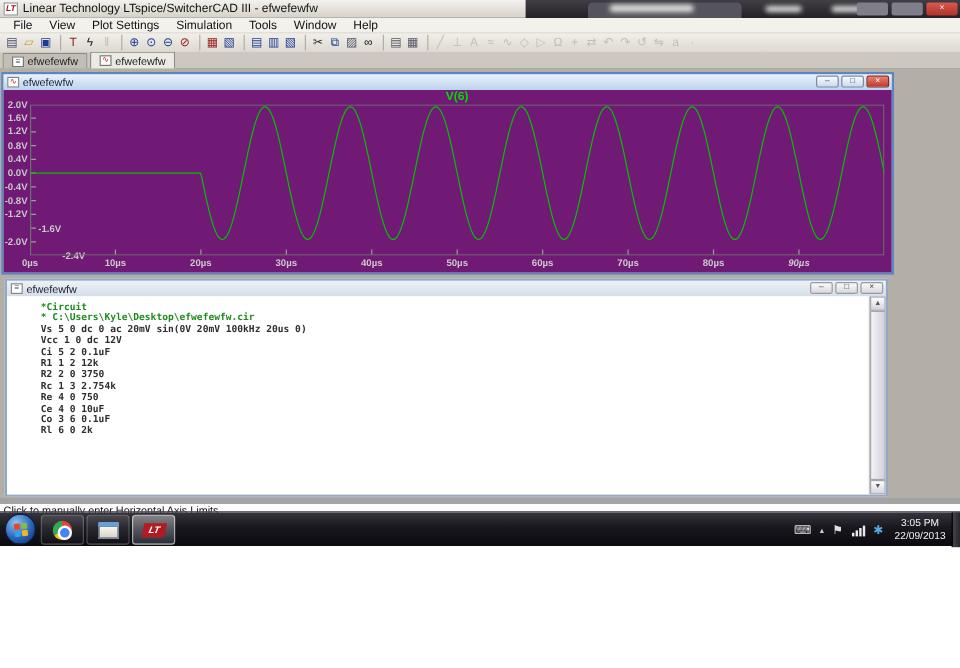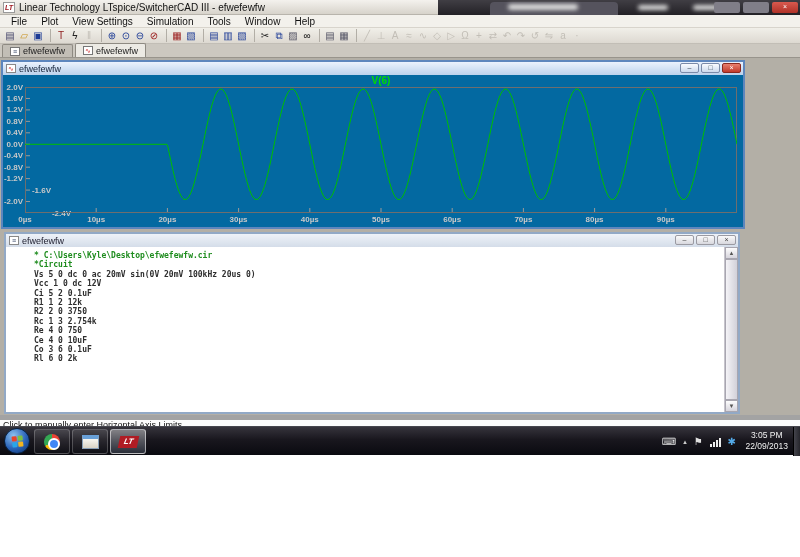--- a/index.html
+++ b/index.html
@@ -53,21 +53,21 @@
                font-size:9px; color:#16243a; }
   .wave-win .win-title { background:linear-gradient(#eaf2fd,#bcd2ec); }
   .win-ic { width:10px; height:9px; background:#fff; border:1px solid #888; font-size:7px;
             line-height:8px; text-align:center; }
   .cap3 { position:absolute; right:2px; top:1px; display:flex; gap:2px; }
   .cap { width:19px; height:10px; font-size:7px; line-height:8px; text-align:center;
          border:1px solid #7a8aa8; border-radius:2px; color:#345;
          background:linear-gradient(#fafcff,#ccd9ec); }
   .cap.close { background:linear-gradient(#e8806f,#c03a2b); color:#fff; border-color:#8a281e; }
   .cap.gray { border-color:#9a9aa2; background:linear-gradient(#fafafa,#d8d8de); color:#444; }
-  .wave-body { position:absolute; left:0; top:13px; right:0; bottom:0; background:#0369a1; }
+  .wave-body { position:absolute; left:0; top:13px; right:0; bottom:0; background:#701a75; }
   .trace-label { position:absolute; top:0; transform:translateX(-50%); font-size:10px;
                  font-weight:bold; color:#00dc00; }
   .ylab { position:absolute; left:0; width:20px; text-align:right; font-size:8px;
           font-weight:bold; color:#c9c9c9; }
   .xlab { position:absolute; transform:translateX(-50%); font-size:8px; font-weight:bold;
           color:#c9c9c9; }
 
   
   .net-win { position:absolute; left:4px; top:174px; width:736px; height:182px;
              border:2px solid #92a9c6; background:#fff; }
@@ -148,22 +148,22 @@
       <div class="cap-strip">
         <div class="cb dim"></div>
         <div class="cb dim"></div>
         <div class="cb red">×</div>
       </div>
     </div>
   </div>
 
   <div class="menubar">
       <div class="menu-item">File</div>
-      <div class="menu-item">Plot</div>
-      <div class="menu-item">View Settings</div>
+      <div class="menu-item">View</div>
+      <div class="menu-item">Plot Settings</div>
       <div class="menu-item">Simulation</div>
       <div class="menu-item">Tools</div>
       <div class="menu-item">Window</div>
       <div class="menu-item">Help</div>
     </div>
 
   <div class="toolbar">
       <div class="tb-btn" style="color: rgb(74, 74, 110);">▤</div>
       <div class="tb-btn" style="color: rgb(200, 144, 24);">▱</div>
       <div class="tb-btn" style="color: rgb(30, 60, 150);">▣</div>
@@ -249,21 +249,21 @@
           <div class="ylab" style="top: 133.5px; margin-left: 48px;">-2.4V</div>
           <div class="xlab" style="left: 22px; top: 140px;">0µs</div>
           <div class="xlab" style="left: 93.2px; top: 140px;">10µs</div>
           <div class="xlab" style="left: 164.4px; top: 140px;">20µs</div>
           <div class="xlab" style="left: 235.6px; top: 140px;">30µs</div>
           <div class="xlab" style="left: 306.8px; top: 140px;">40µs</div>
           <div class="xlab" style="left: 378px; top: 140px;">50µs</div>
           <div class="xlab" style="left: 449.2px; top: 140px;">60µs</div>
           <div class="xlab" style="left: 520.4px; top: 140px;">70µs</div>
           <div class="xlab" style="left: 591.6px; top: 140px;">80µs</div>
-          <div class="xlab" style="left: 662.8px; top: 140px;">90µs</div>
+          <div class="xlab" style="left: 662.8px; top: 140px; font-style: italic;">90µs</div>
           <svg width="712" height="126" style="position: absolute; left: 22px; top: 12px;">
             <rect x="0.5" y="0.5" width="711" height="125" fill="none" stroke="#6e6e6e"></rect>
             <line x1="71.2" y1="125" x2="71.2" y2="121" stroke="#9a9a9a"></line>
             <line x1="142.4" y1="125" x2="142.4" y2="121" stroke="#9a9a9a"></line>
             <line x1="213.60000000000002" y1="125" x2="213.60000000000002" y2="121" stroke="#9a9a9a"></line>
             <line x1="284.8" y1="125" x2="284.8" y2="121" stroke="#9a9a9a"></line>
             <line x1="356" y1="125" x2="356" y2="121" stroke="#9a9a9a"></line>
             <line x1="427.20000000000005" y1="125" x2="427.20000000000005" y2="121" stroke="#9a9a9a"></line>
             <line x1="498.40000000000003" y1="125" x2="498.40000000000003" y2="121" stroke="#9a9a9a"></line>
             <line x1="569.6" y1="125" x2="569.6" y2="121" stroke="#9a9a9a"></line>
@@ -287,22 +287,22 @@
       <div class="win-title">
         <div class="win-ic" style="color:#334466;">≡</div>
         <span>efwefewfw</span>
         <div class="cap3">
           <div class="cap gray">–</div>
           <div class="cap gray">□</div>
           <div class="cap gray">×</div>
         </div>
       </div>
       <div class="net-body" id="netBody">
+          <div class="nl-line comment">*Circuit</div>
           <div class="nl-line comment">* C:\Users\Kyle\Desktop\efwefewfw.cir</div>
-          <div class="nl-line comment">*Circuit</div>
           <div class="nl-line normal">Vs 5 0 dc 0 ac 20mV sin(0V 20mV 100kHz 20us 0)</div>
           <div class="nl-line normal">Vcc 1 0 dc 12V</div>
           <div class="nl-line normal">Ci 5 2 0.1uF</div>
           <div class="nl-line normal">R1 1 2 12k</div>
           <div class="nl-line normal">R2 2 0 3750</div>
           <div class="nl-line normal">Rc 1 3 2.754k</div>
           <div class="nl-line normal">Re 4 0 750</div>
           <div class="nl-line normal">Ce 4 0 10uF</div>
           <div class="nl-line normal">Co 3 6 0.1uF</div>
           <div class="nl-line normal">Rl 6 0 2k</div>

